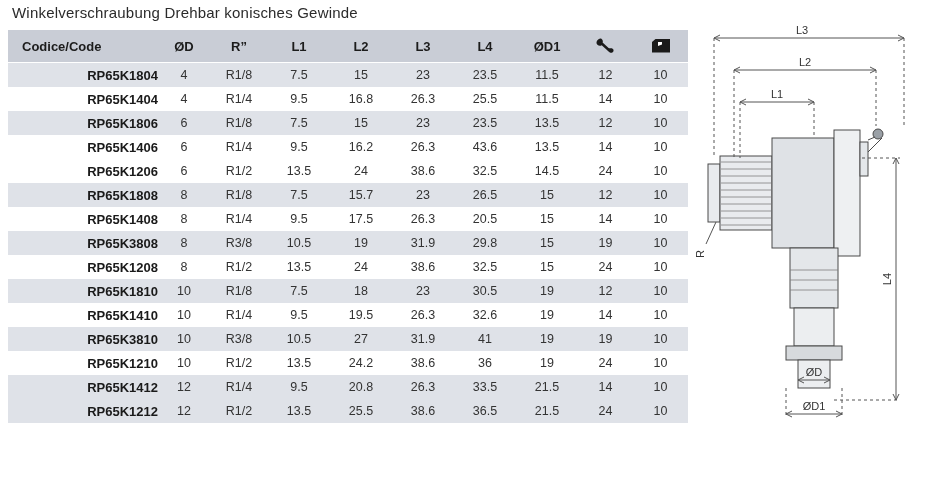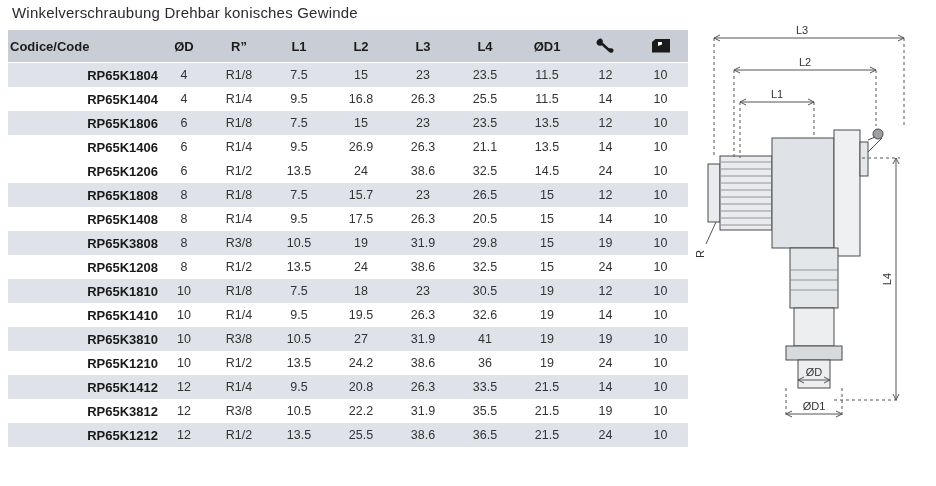--- a/index.html
+++ b/index.html
@@ -50,21 +50,21 @@
   table.spec thead th {
     background: #c9cdd6;
     color: #1c1c1c;
     font-weight: bold;
     font-size: 13px;
     height: 32px;
     border-bottom: 1px solid #ffffff;
   }
   table.spec thead th.code-col {
     text-align: left;
-    padding-left: 2px;
+    padding-left: 14px;
     margin-top: 12px;
   }
   table.spec tbody tr.odd td {
     background: #dfe2e8;
   }
   table.spec tbody tr.even td {
     background: #ffffff;
   }
   table.spec tbody td.code-col {
     text-align: right;
@@ -184,23 +184,23 @@
             <td>23.5</td>
             <td>13.5</td>
             <td>12</td>
             <td>10</td>
           </tr>
           <tr class="even">
             <td class="code-col">RP65K1406</td>
             <td>6</td>
             <td>R1/4</td>
             <td>9.5</td>
-            <td>26.9</td>
+            <td>16.2</td>
             <td>26.3</td>
-            <td>21.1</td>
+            <td>43.6</td>
             <td>13.5</td>
             <td>14</td>
             <td>10</td>
           </tr>
           <tr class="even">
             <td class="code-col">RP65K1206</td>
             <td>6</td>
             <td>R1/2</td>
             <td>13.5</td>
             <td>24</td>
@@ -309,32 +309,20 @@
           <tr class="odd">
             <td class="code-col">RP65K1412</td>
             <td>12</td>
             <td>R1/4</td>
             <td>9.5</td>
             <td>20.8</td>
             <td>26.3</td>
             <td>33.5</td>
             <td>21.5</td>
             <td>14</td>
-            <td>10</td>
-          </tr>
-          <tr class="even">
-            <td class="code-col">RP65K3812</td>
-            <td>12</td>
-            <td>R3/8</td>
-            <td>10.5</td>
-            <td>22.2</td>
-            <td>31.9</td>
-            <td>35.5</td>
-            <td>21.5</td>
-            <td>19</td>
             <td>10</td>
           </tr>
           <tr class="odd">
             <td class="code-col">RP65K1212</td>
             <td>12</td>
             <td>R1/2</td>
             <td>13.5</td>
             <td>25.5</td>
             <td>38.6</td>
             <td>36.5</td>

